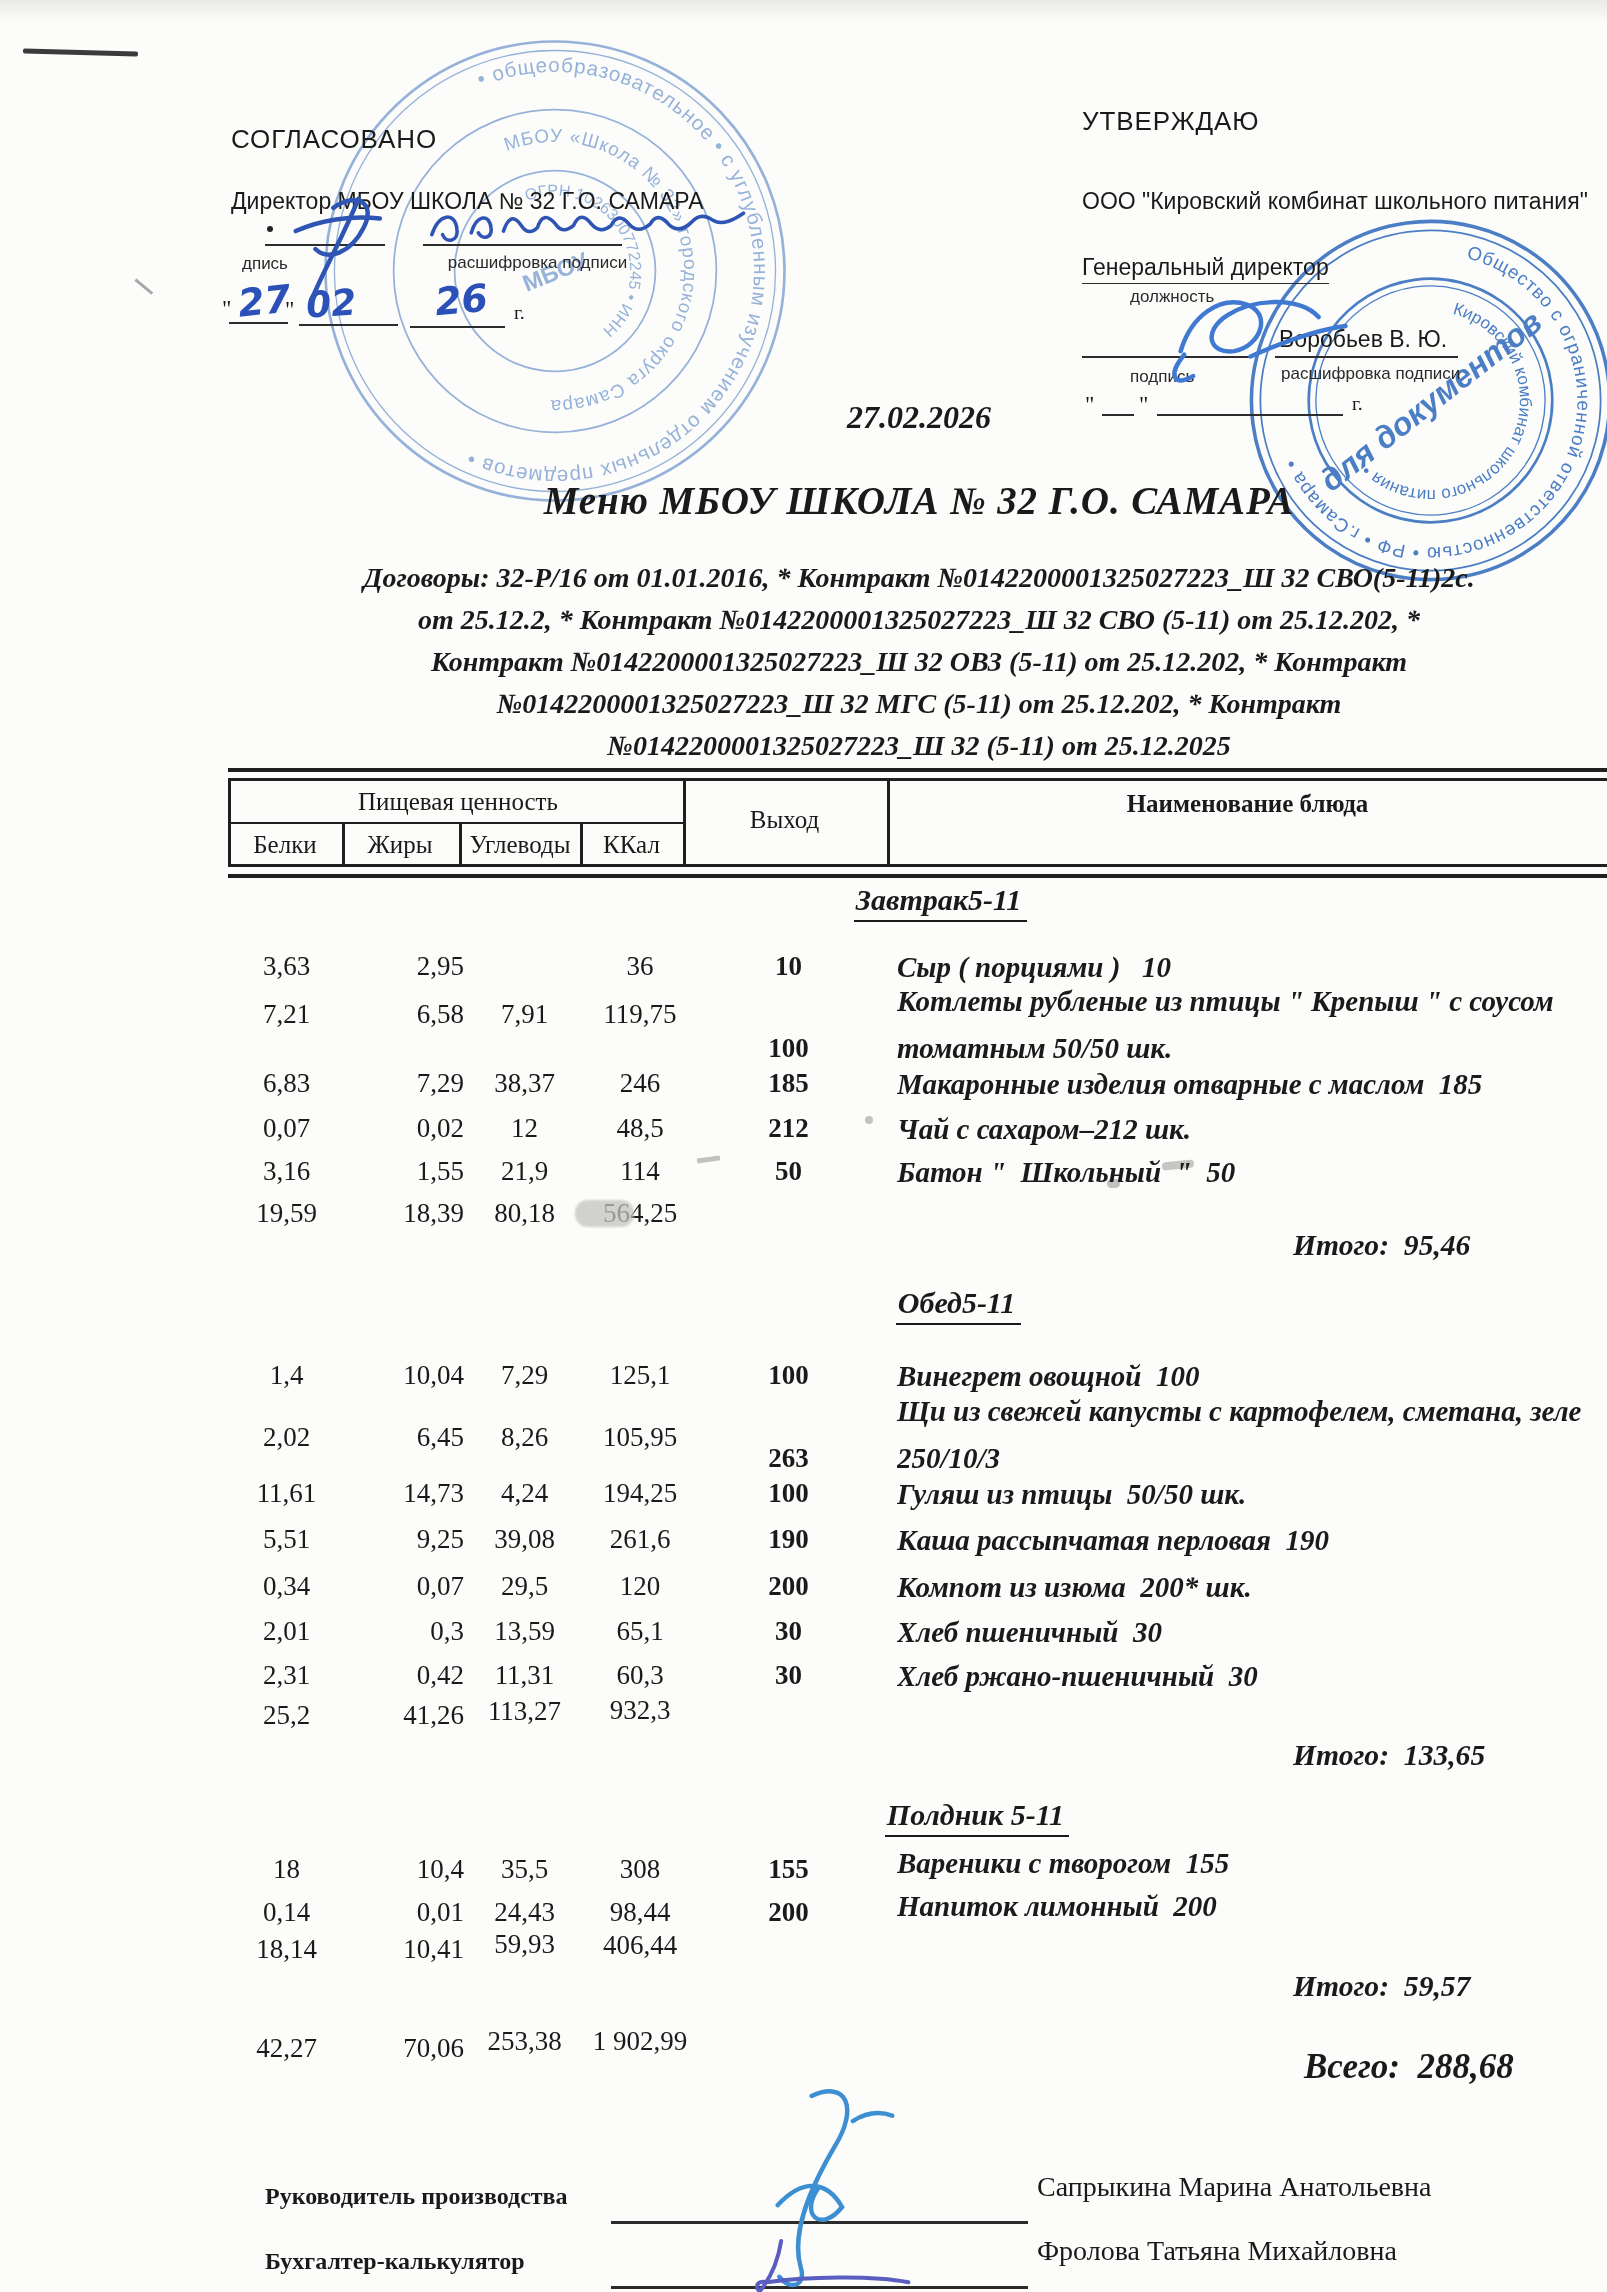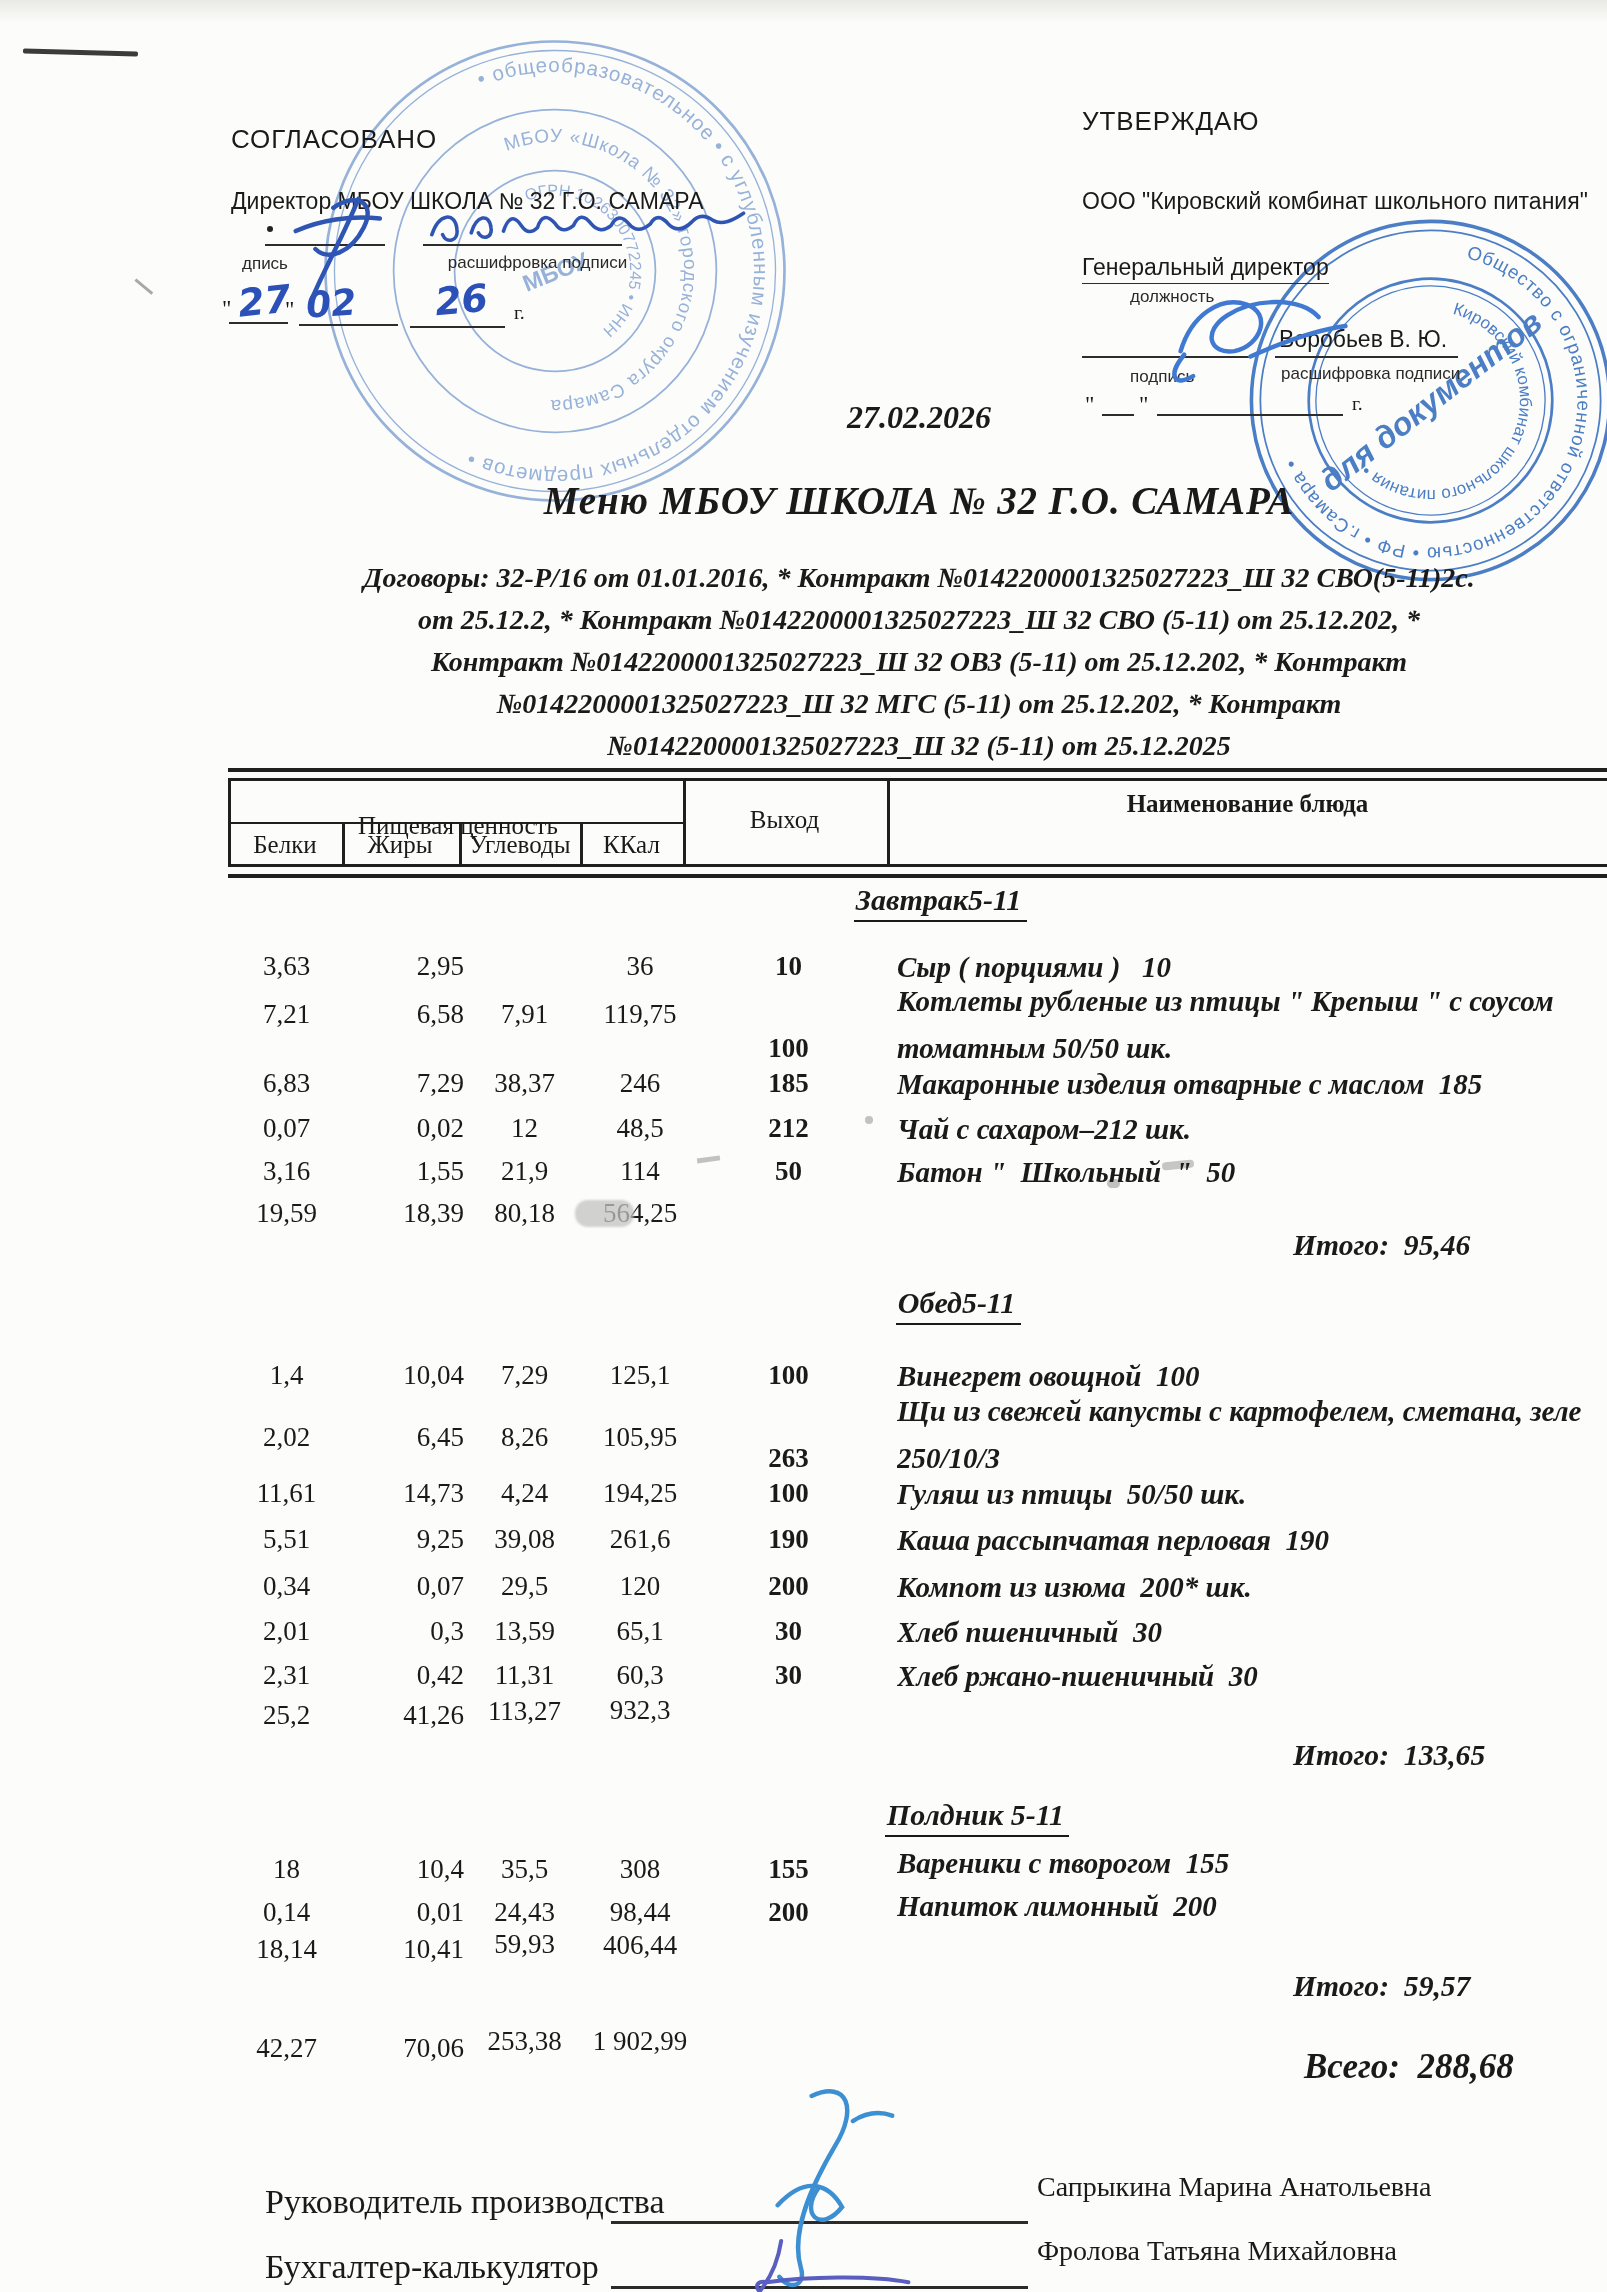--- a/index.html
+++ b/index.html
@@ -28,21 +28,21 @@
   .c2{left:342px;width:122px;text-align:right;}
   .c3{left:459px;width:131px;}
   .c4{left:573px;width:134px;}
   .c5{left:724px;width:129px;font-weight:bold;}
   .cn{left:897px;width:710px;text-align:left;font-weight:bold;font-style:italic;
       font-size:29px;white-space:pre;overflow:hidden;}
   .sec-head{font-size:30px;font-weight:bold;font-style:italic;border-bottom:2.7px solid #1a1a1a;
       padding:0 5.4px 2.7px 1.8px;display:inline-block;}
   .itogo{font-size:29.6px;font-weight:bold;font-style:italic;white-space:pre;}
   .vsego{font-size:35px;font-weight:bold;font-style:italic;white-space:pre;}
-  .foot-label{font-size:34px;font-weight:normal;}
+  .foot-label{font-size:24px;font-weight:bold;}
   .foot-name{font-size:28px;text-align:right;}
   .pen{font-family:"DejaVu Sans",sans-serif;font-style:italic;color:#2b50b8;font-weight:bold;}
   .quote{font-size:23px;}
   svg text{font-family:"Liberation Sans",sans-serif;}
   .artifact{position:absolute;pointer-events:none;}
 </style>
 </head>
 <body>
 
 <div class="page">
@@ -139,21 +139,21 @@
   <div class="hline" style="left:228px;top:778px;width:1379px;height:2.7px;"></div>
   <div class="hline" style="left:228px;top:864px;width:1379px;height:2.7px;"></div>
   <div class="hline" style="left:228px;top:874px;width:1379px;height:3.6px;"></div>
   <div class="hline" style="left:228px;top:822px;width:457px;height:1.8px;"></div>
   <div class="vline" style="left:228px;top:778px;height:89px;"></div>
   <div class="vline" style="left:342px;top:822px;height:45px;"></div>
   <div class="vline" style="left:459px;top:822px;height:45px;"></div>
   <div class="vline" style="left:580px;top:822px;height:45px;"></div>
   <div class="vline" style="left:683px;top:778px;height:89px;"></div>
   <div class="vline" style="left:887px;top:778px;height:89px;"></div>
-  <div class="abs ser th" style="left:228px;top:788px;width:460px;margin-top:24px;">Пищевая ценность</div>
+  <div class="abs ser th" style="left:228px;top:788px;width:460px;">Пищевая ценность</div>
   <div class="abs ser th" style="left:228px;top:831px;width:114px;">Белки</div>
   <div class="abs ser th" style="left:342px;top:831px;width:116px;">Жиры</div>
   <div class="abs ser th" style="left:459px;top:831px;width:122px;">Углеводы</div>
   <div class="abs ser th" style="left:580px;top:831px;width:103px;">ККал</div>
   <div class="abs ser th" style="left:683px;top:806px;width:203px;">Выход</div>
   <div class="abs ser th" style="left:887px;top:790px;width:721px;font-weight:bold;">Наименование блюда</div>
 
   <div class="abs" style="left:854px;top:883px;"><span class="ser sec-head">Завтрак5-11</span></div>
 
   <div class="mrow" style="top:951px;">

